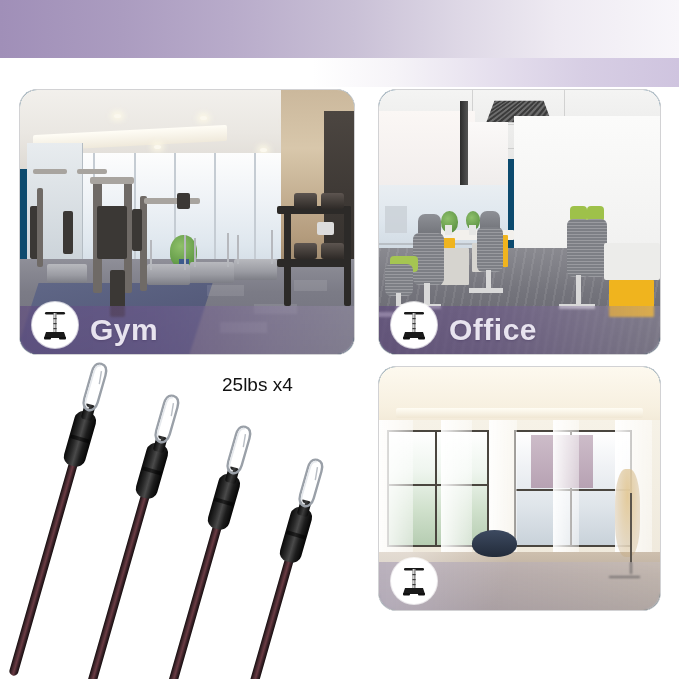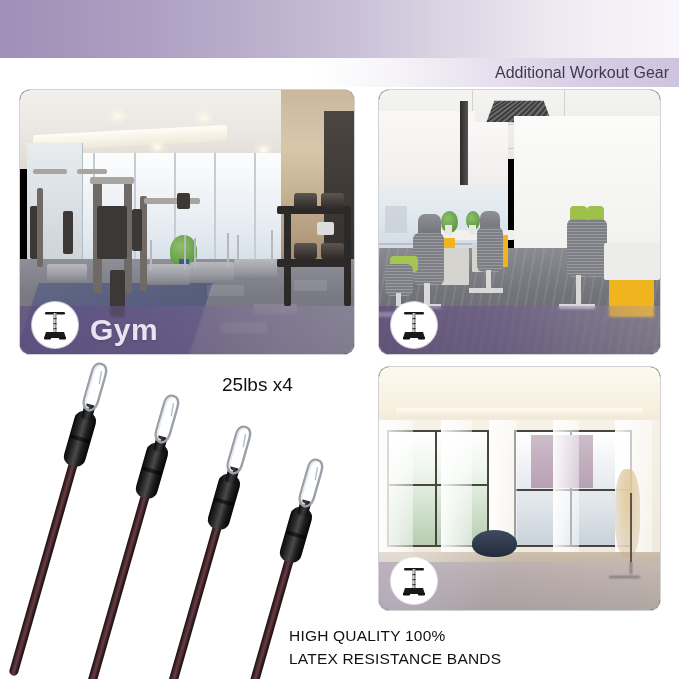--- a/index.html
+++ b/index.html
@@ -30,23 +30,23 @@
        #e6e0ee 72%, #d7cee4 86%, #cfc4df 100%);
   }
   .sub-text {
     position: absolute; right: 10px; top: 63px;
     font-size: 16px; color: #3f3a52; font-weight: 400;
     line-height: 20px; white-space: nowrap;
   }
 
   
   .card {
-    position: absolute; border-radius: 11px; overflow: hidden;
+    position: absolute; border-radius: 18px; overflow: hidden;
     border: 1px solid #d2d2d4;
-    background: #000000;
+    background: #0c4a6e;
   }
   .card-gym    { left: 19px;  top: 89px;  width: 336px; height: 266px; }
   .card-office { left: 378px; top: 89px;  width: 283px; height: 266px; }
   .card-home   { left: 378px; top: 366px; width: 283px; height: 245px; }
 
   .scene { position: absolute; inset: 0; overflow: hidden; }
 
   
   .gym-ceiling { position:absolute; left:0; top:0; width:100%; height:30%;
      background: linear-gradient(180deg,#f2f0ec 0%, #eae7e2 55%, #dedad4 100%); }
@@ -212,21 +212,20 @@
   }
 </style>
 </head>
 <body>
 
 <div class="page">
 
   <div class="title-band"></div>
 
   <div class="sub-band"></div>
-  <div class="sub-text">Additional Workout Gear</div>
 
   <div class="card card-gym">
     <div class="scene">
       <div class="gym-ceiling"></div>
       <div class="gym-soffit"></div>
       <div class="gym-led" style="left:28%;top:9%"></div>
       <div class="gym-led" style="left:54%;top:10%"></div>
       <div class="gym-led" style="left:80%;top:11%"></div>
       <div class="gym-led" style="left:40%;top:21%"></div>
       <div class="gym-led" style="left:72%;top:22%"></div>
@@ -368,20 +367,21 @@
         <rect x="13.4" y="4" width="3.2" height="19" fill="#8e8e8e"></rect>
         <rect x="14.1" y="4" width="1" height="19" fill="#d8d8d8"></rect>
         <rect x="13.4" y="9" width="3.2" height="1.2" fill="#3a3a3a"></rect>
         <rect x="13.4" y="14" width="3.2" height="1.2" fill="#3a3a3a"></rect>
         <rect x="13.4" y="19" width="3.2" height="1.2" fill="#3a3a3a"></rect>
         <path d="M6 23 L24 23 L26 29 L4 29 Z" fill="#1a1a1a"></path>
         <rect x="4" y="28" width="7" height="2.6" rx="1" fill="#111"></rect>
         <rect x="19" y="28" width="7" height="2.6" rx="1" fill="#111"></rect>
       </svg>
     </div>
+    <div class="label-text">Office</div>
   </div>
 
   <div class="card card-home">
     <div class="scene">
       <div class="hm-ceiling"></div>
       <div class="hm-cove"></div>
       <div class="hm-wall"></div>
 
       <div class="hm-winL"></div>
       <div class="hm-frame" style="left:20%;top:26%;width:2px;height:48%"></div>
@@ -466,18 +466,14 @@
         <path d="M10 4 C6.5 4 5 7.5 5 12 L5 40 C5 45 7 48 10 48" fill="none" stroke="#e6e9ed" stroke-width="1.6"></path>
         <path d="M12 9 L13.5 22" stroke="#b9bec5" stroke-width="1.4" fill="none"></path>
       </svg>
     </div>
   </div>
 
   <div class="note-lbs">
     <div>25lbs x4</div>
   </div>
 
-  <div class="note-quality">
-    <div>HIGH QUALITY 100%</div>
-    <div>LATEX RESISTANCE BANDS</div>
-  </div>
 
 </div>
 
 </body></html>

